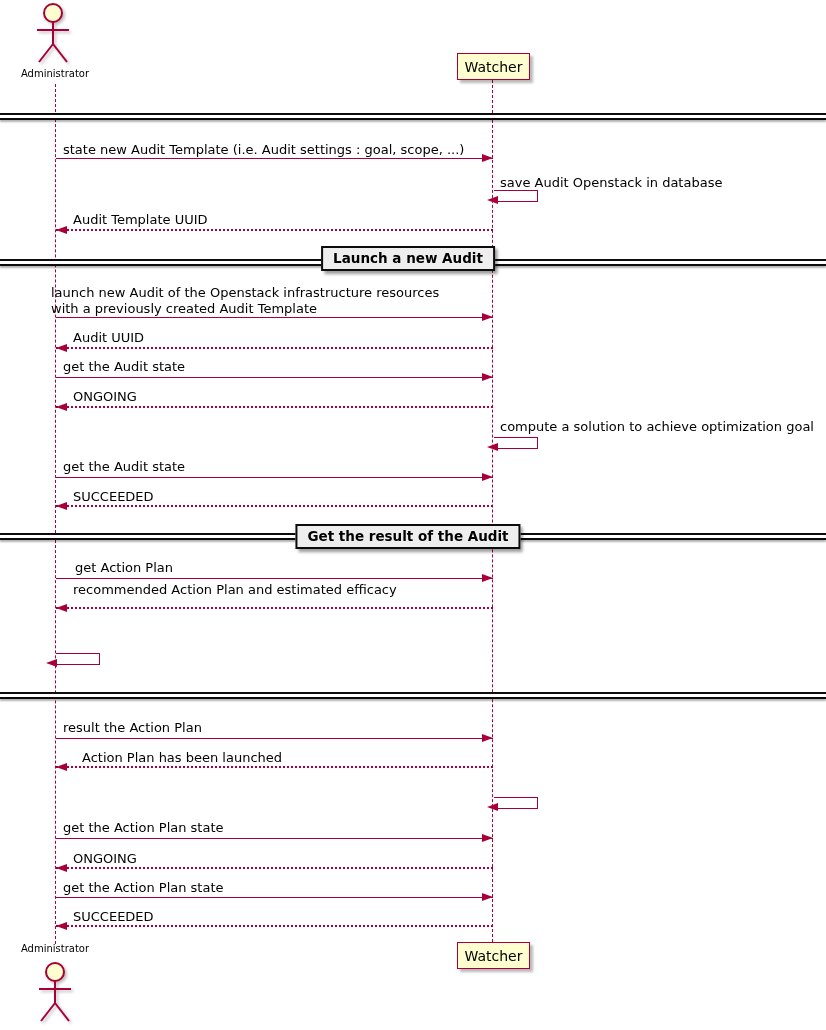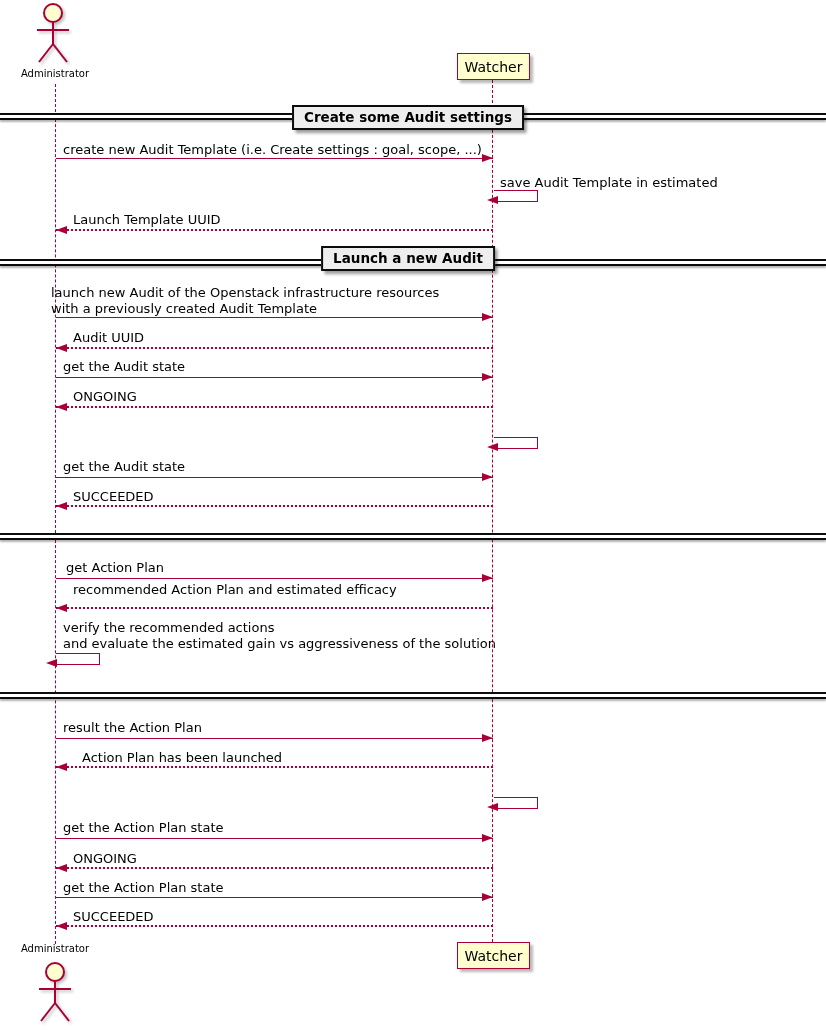--- a/index.html
+++ b/index.html
@@ -63,79 +63,78 @@
 </style>
 </head>
 <body>
 
 <div id="canvas">
 
   <div class="lifeline" style="left:55px;top:84px;height:860px"></div>
   <div class="lifeline" style="left:492px;top:80px;height:862px"></div>
 
   <div class="divline" style="top:113px"></div>
-  <div class="divbox" style="top:105px">Create some Audit settings</div>
 
   <div class="divline" style="top:259px"></div>
   <div class="divbox" style="top:246px">Launch a new Audit</div>
 
   <div class="divline" style="top:533px"></div>
+  <div class="divbox" style="top:524px">Get the result of the Audit</div>
 
   <div class="divline" style="top:692px"></div>
 
-  <div class="msg" style="left:63px;top:142px">create new Audit Template (i.e. Create settings : goal, scope, ...)</div>
+  <div class="msg" style="left:63px;top:142px">state new Audit Template (i.e. Audit settings : goal, scope, ...)</div>
   <div class="line solid" style="left:56px;top:158px;width:437px"></div>
   <div class="ah-r" style="left:482px;top:154px"></div>
 
-  <div class="msg" style="left:500px;top:175px">save Audit Template in estimated</div>
+  <div class="msg" style="left:500px;top:175px">save Audit Openstack in database</div>
   <div class="selfloop" style="left:494px;top:190px"></div>
   <div class="ah-l" style="left:487px;top:196px"></div>
 
-  <div class="msg" style="left:73px;top:212px">Launch Template UUID</div>
+  <div class="msg" style="left:73px;top:212px">Audit Template UUID</div>
   <div class="line dotted" style="left:56px;top:229px;width:437px"></div>
   <div class="ah-l" style="left:56px;top:226px"></div>
 
   <div class="msg" style="left:51px;top:285px">launch new Audit of the Openstack infrastructure resources
 with a previously created Audit Template</div>
   <div class="line solid" style="left:56px;top:317px;width:437px"></div>
   <div class="ah-r" style="left:482px;top:313px"></div>
 
   <div class="msg" style="left:73px;top:330px">Audit UUID</div>
   <div class="line dotted" style="left:56px;top:347px;width:437px"></div>
   <div class="ah-l" style="left:56px;top:344px"></div>
 
   <div class="msg" style="left:63px;top:359px">get the Audit state</div>
   <div class="line solid" style="left:56px;top:377px;width:437px"></div>
   <div class="ah-r" style="left:482px;top:373px"></div>
 
   <div class="msg" style="left:73px;top:389px">ONGOING</div>
   <div class="line dotted" style="left:56px;top:406px;width:437px"></div>
   <div class="ah-l" style="left:56px;top:403px"></div>
 
+  <div class="msg" style="left:500px;top:419px">compute a solution to achieve optimization goal</div>
   <div class="selfloop" style="left:494px;top:437px"></div>
   <div class="ah-l" style="left:487px;top:443px"></div>
 
   <div class="msg" style="left:63px;top:459px">get the Audit state</div>
   <div class="line solid" style="left:56px;top:477px;width:437px"></div>
   <div class="ah-r" style="left:482px;top:473px"></div>
 
   <div class="msg" style="left:73px;top:489px">SUCCEEDED</div>
   <div class="line dotted" style="left:56px;top:505px;width:437px"></div>
   <div class="ah-l" style="left:56px;top:502px"></div>
 
-  <div class="msg" style="left:66px;top:560px">get Action Plan</div>
+  <div class="msg" style="left:75px;top:560px">get Action Plan</div>
   <div class="line solid" style="left:56px;top:578px;width:437px"></div>
   <div class="ah-r" style="left:482px;top:574px"></div>
 
   <div class="msg" style="left:73px;top:582px">recommended Action Plan and estimated efficacy</div>
   <div class="line dotted" style="left:56px;top:607px;width:437px"></div>
   <div class="ah-l" style="left:56px;top:604px"></div>
 
-  <div class="msg" style="left:63px;top:620px">verify the recommended actions
-and evaluate the estimated gain vs aggressiveness of the solution</div>
   <div class="selfloop" style="left:56px;top:653px"></div>
   <div class="ah-l" style="left:46px;top:659px"></div>
 
   <div class="msg" style="left:63px;top:720px">result the Action Plan</div>
   <div class="line solid" style="left:56px;top:738px;width:437px"></div>
   <div class="ah-r" style="left:482px;top:734px"></div>
 
   <div class="msg" style="left:82px;top:750px">Action Plan has been launched</div>
   <div class="line dotted" style="left:56px;top:766px;width:437px"></div>
   <div class="ah-l" style="left:56px;top:763px"></div>

